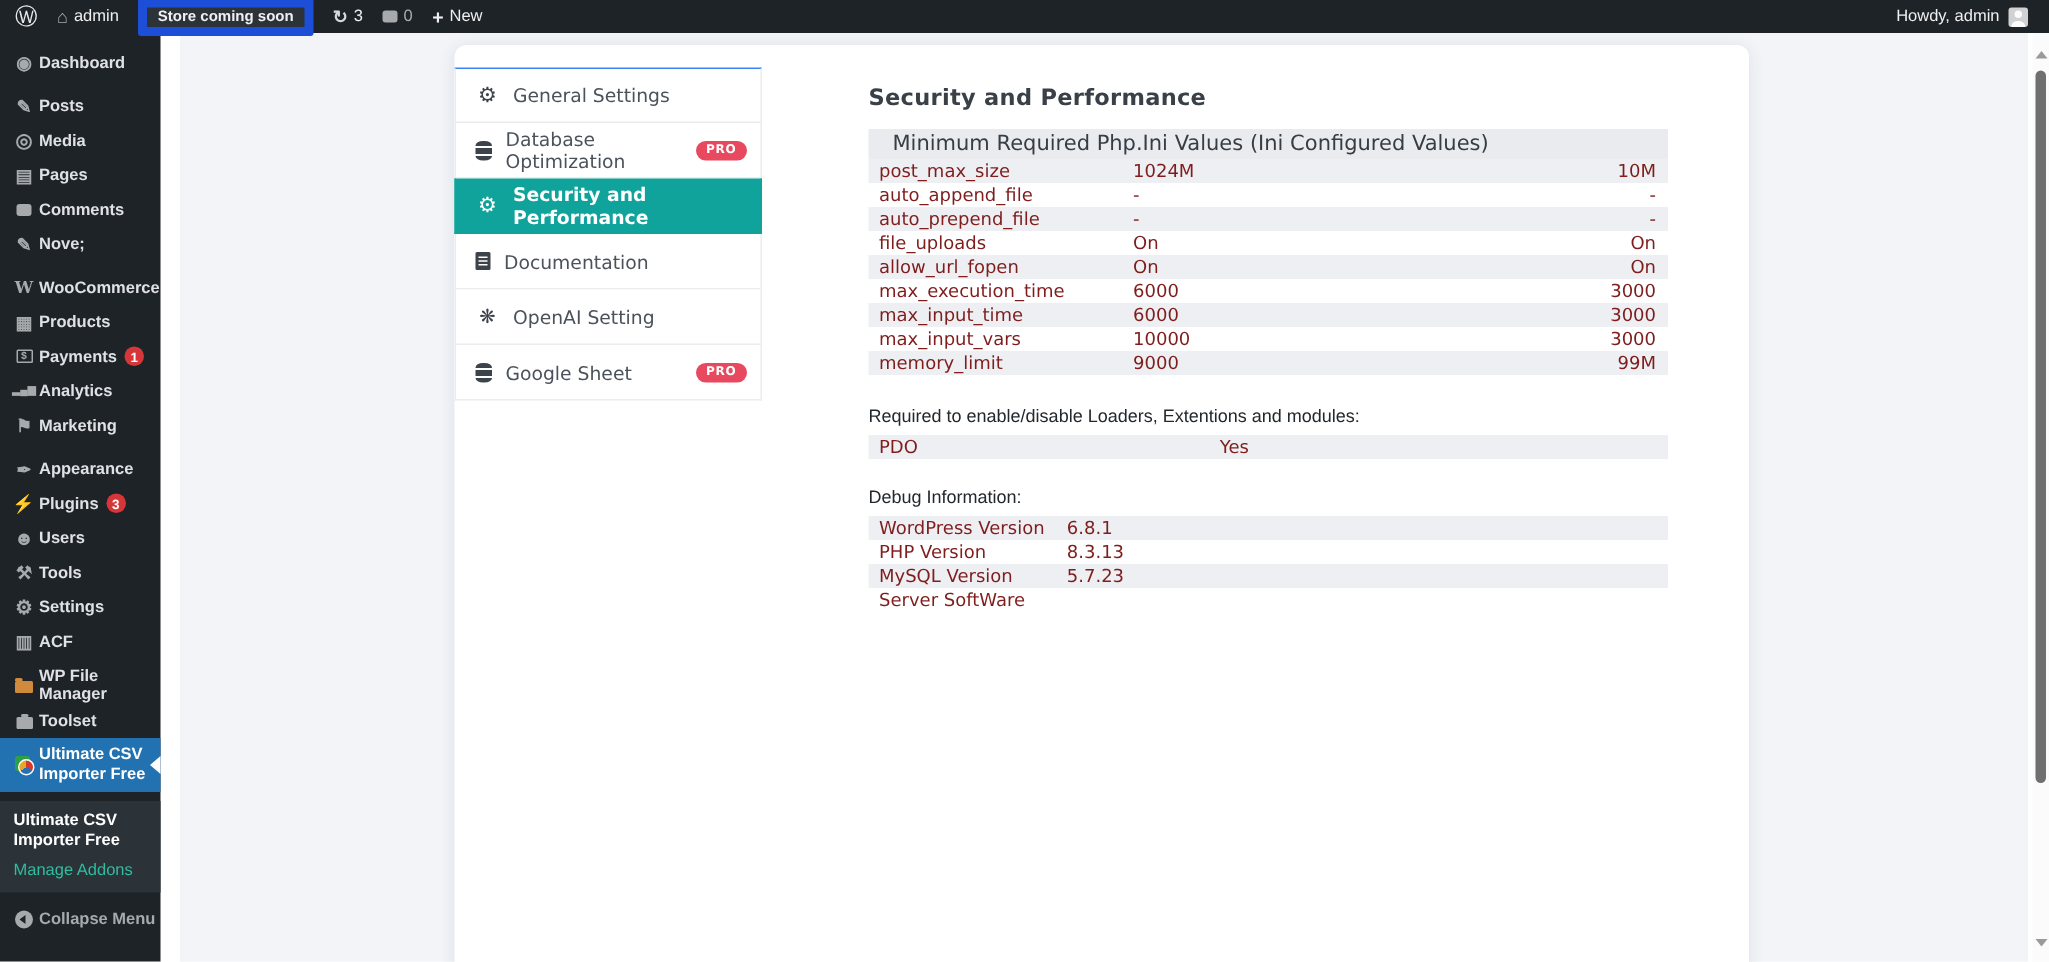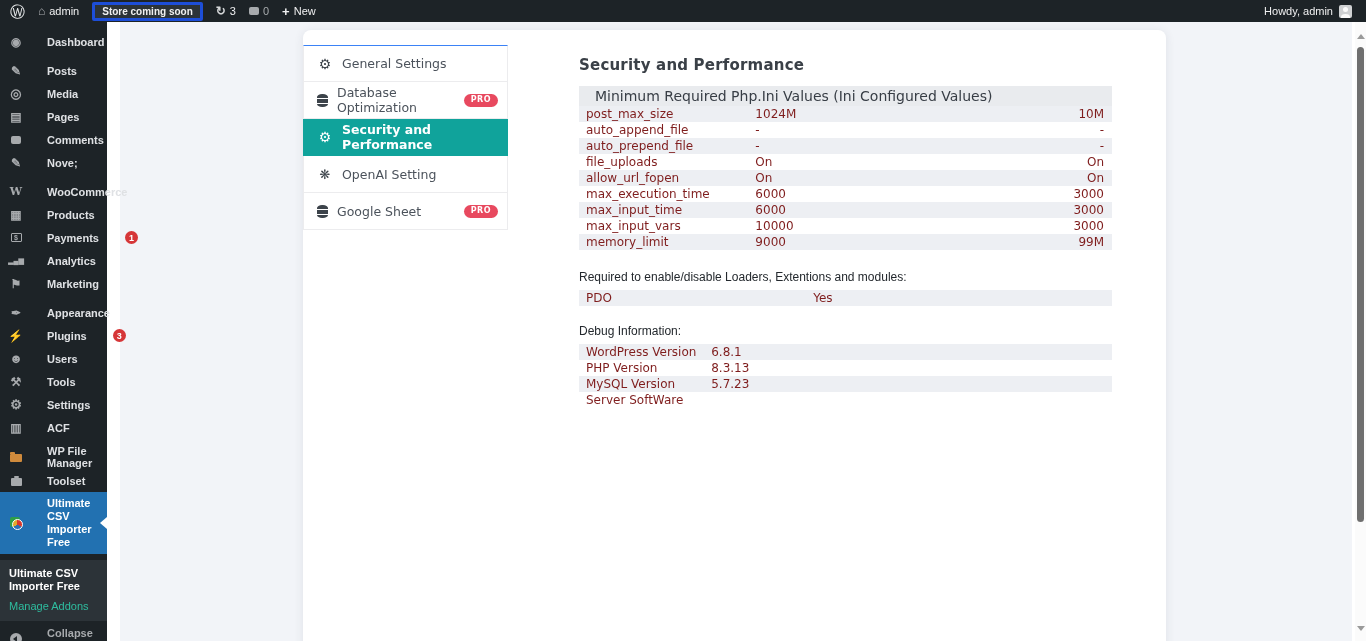--- a/index.html
+++ b/index.html
@@ -5,36 +5,36 @@
   *{margin:0;padding:0;box-sizing:border-box}
   html,body{width:1366px;height:641px;overflow:hidden;background:#fff;font-family:"Liberation Sans",sans-serif}
 
   
   .admin-bar{position:absolute;left:0;top:0;width:1366px;height:22px;background:#1d2327;color:#f0f0f1;
     display:flex;align-items:center;font-size:11px;z-index:30}
   .ab-left{display:flex;align-items:center;gap:13px;padding-left:10px}
   .ab-item{display:flex;align-items:center;gap:4px;color:#f0f0f1;cursor:pointer}
   .wp-logo{font-size:15px;line-height:1;color:#e8eaeb}
   .home-glyph{font-size:12px;color:#a7aaad}
-  .coming-soon{border:3px solid #1d4ed8;background:#2c3338;border-radius:2px;padding:1px 7px;font-weight:700;font-size:10px}
+  .coming-soon{border:6px solid #1d4ed8;background:#2c3338;border-radius:2px;padding:1px 7px;font-weight:700;font-size:10px}
   .upd-glyph{font-size:12px;font-weight:700;color:#d5d7d9}
   .muted{color:#a7aaad}
   .bubble{width:10px;height:8px;background:#a7aaad;border-radius:2px;position:relative;display:inline-block}
   .bubble::after{content:"";position:absolute;left:2px;bottom:-3px;border:3px solid transparent;border-top:3px solid #a7aaad;border-left-width:2px;border-right-width:2px}
   .plus-glyph{font-weight:700;font-size:13px;line-height:1}
   .ab-right{margin-left:auto;display:flex;align-items:center;gap:6px;padding-right:14px}
   .avatar{width:13px;height:13px;background:#cfd1d3;border-radius:2px;position:relative;overflow:hidden;display:inline-block}
   .avatar::before{content:"";position:absolute;top:2px;left:4px;width:5px;height:5px;border-radius:50%;background:#fbfbfb}
   .avatar::after{content:"";position:absolute;bottom:-2px;left:2px;width:9px;height:6px;border-radius:50% 50% 0 0;background:#fbfbfb}
 
   
   .sidebar{position:absolute;left:0;top:22px;width:107px;height:619px;background:#1d2327;color:#dfe1e4;z-index:20}
   .menu{padding-top:8px}
   .menu-group{margin-bottom:6px}
-  .menu-item{display:flex;align-items:center;gap:24px;min-height:23px;padding:0 3px 0 9px;font-size:11px;font-weight:600;cursor:pointer;position:relative}
+  .menu-item{display:flex;align-items:center;gap:3px;min-height:23px;padding:0 3px 0 9px;font-size:11px;font-weight:600;cursor:pointer;position:relative}
   .mi-label{line-height:12px}
   .menu-item.active{background:#2271b1;color:#fff;padding-top:5px;padding-bottom:5px}
   .menu-item.active .mi-label{line-height:13px}
   .active-arrow{position:absolute;right:0;top:50%;margin-top:-6px;width:0;height:0;border:6px solid transparent;border-right:7px solid #fff;border-left:none}
   .count-badge{min-width:13px;height:13px;border-radius:50%;background:#d63638;color:#fff;font-size:9px;font-weight:700;
     display:inline-flex;align-items:center;justify-content:center;padding:0 2px;margin-left:2px}
   
   .si{width:14px;flex:none;display:inline-flex;align-items:center;justify-content:center;color:#a7aaad;font-size:11px;line-height:1}
   .menu-item.active .si{color:#fff}
   .si-dashboard::before{content:"◉";font-size:12px}
@@ -276,20 +276,24 @@
         <div class="tab">
           <span class="ti ti-database"></span>
           <span class="tab-label">Database Optimization</span>
           <span class="pro-badge">PRO</span>
         </div>
         <div class="tab active">
           <span class="ti ti-gear"></span>
           <span class="tab-label">Security and Performance</span>
         </div>
         <div class="tab">
+          <span class="ti ti-document"></span>
+          <span class="tab-label">Documentation</span>
+        </div>
+        <div class="tab">
           <span class="ti ti-openai"></span>
           <span class="tab-label">OpenAI Setting</span>
         </div>
         <div class="tab">
           <span class="ti ti-database"></span>
           <span class="tab-label">Google Sheet</span>
           <span class="pro-badge">PRO</span>
         </div>
       </div>
 

